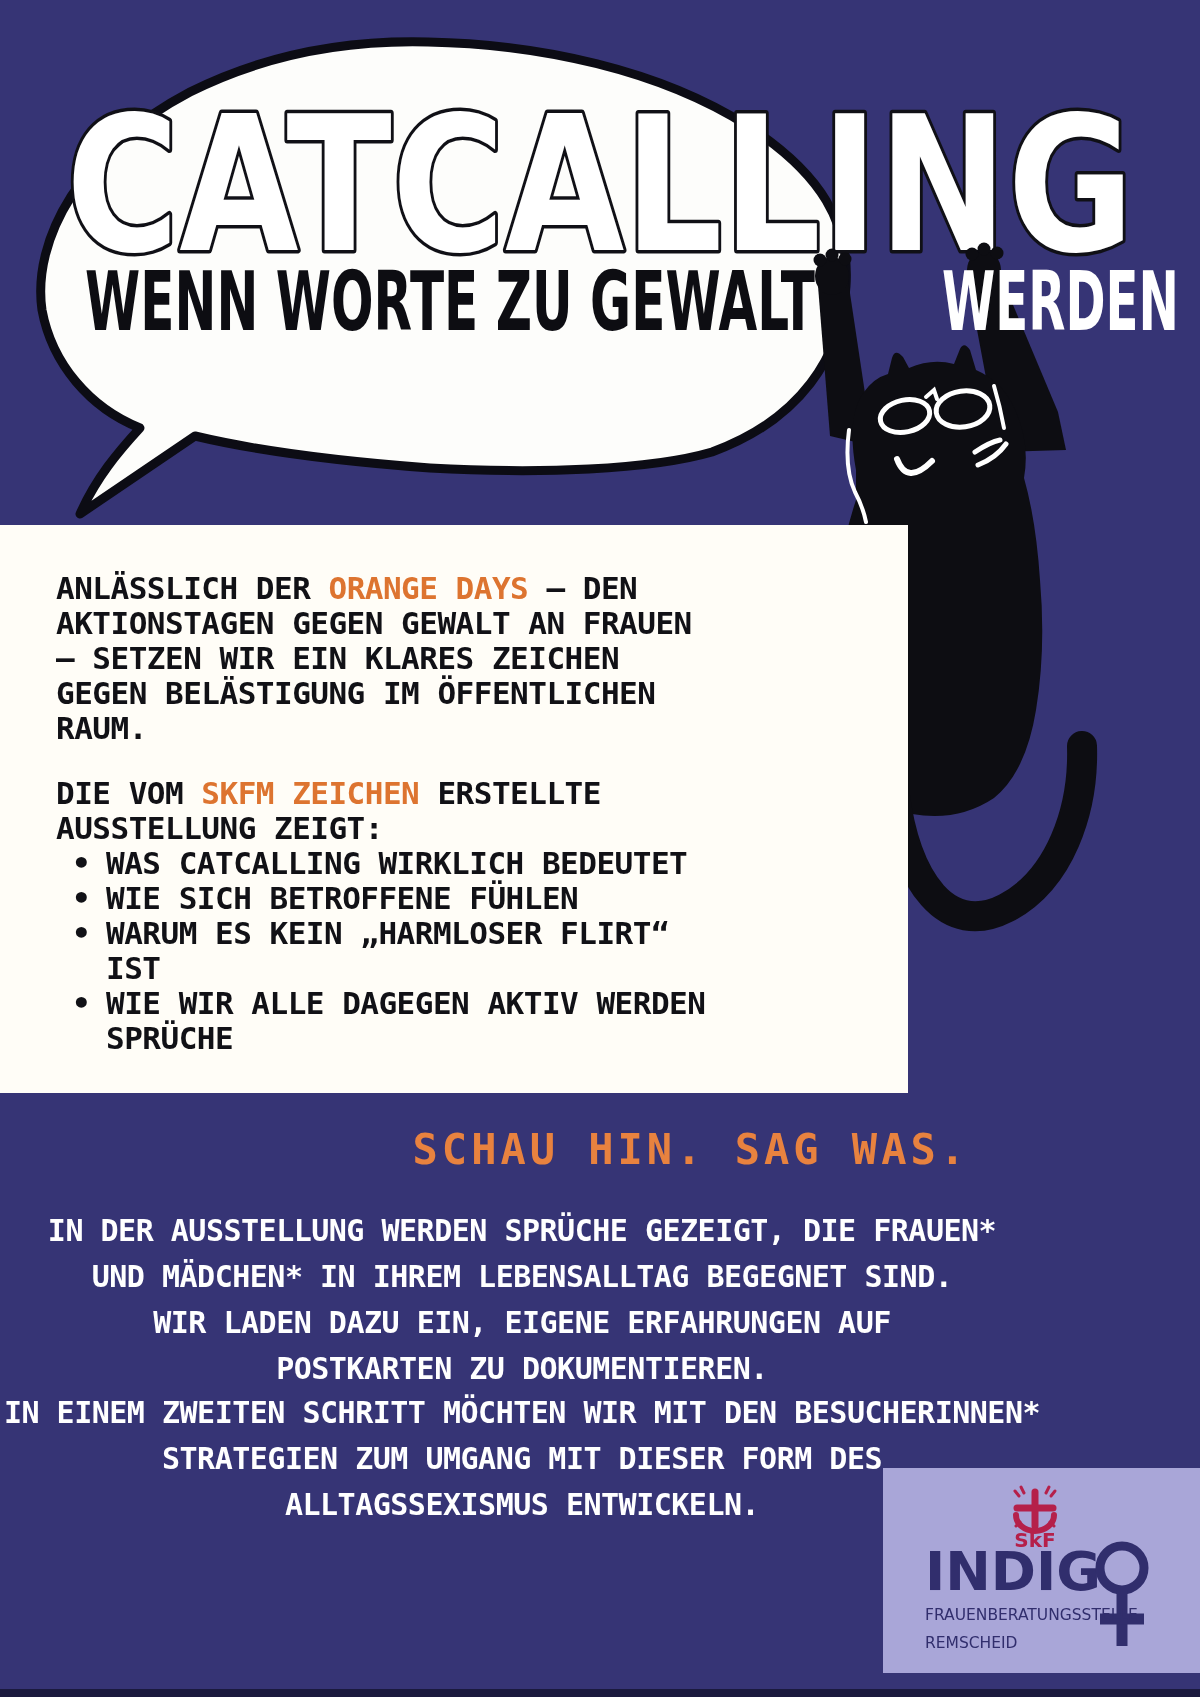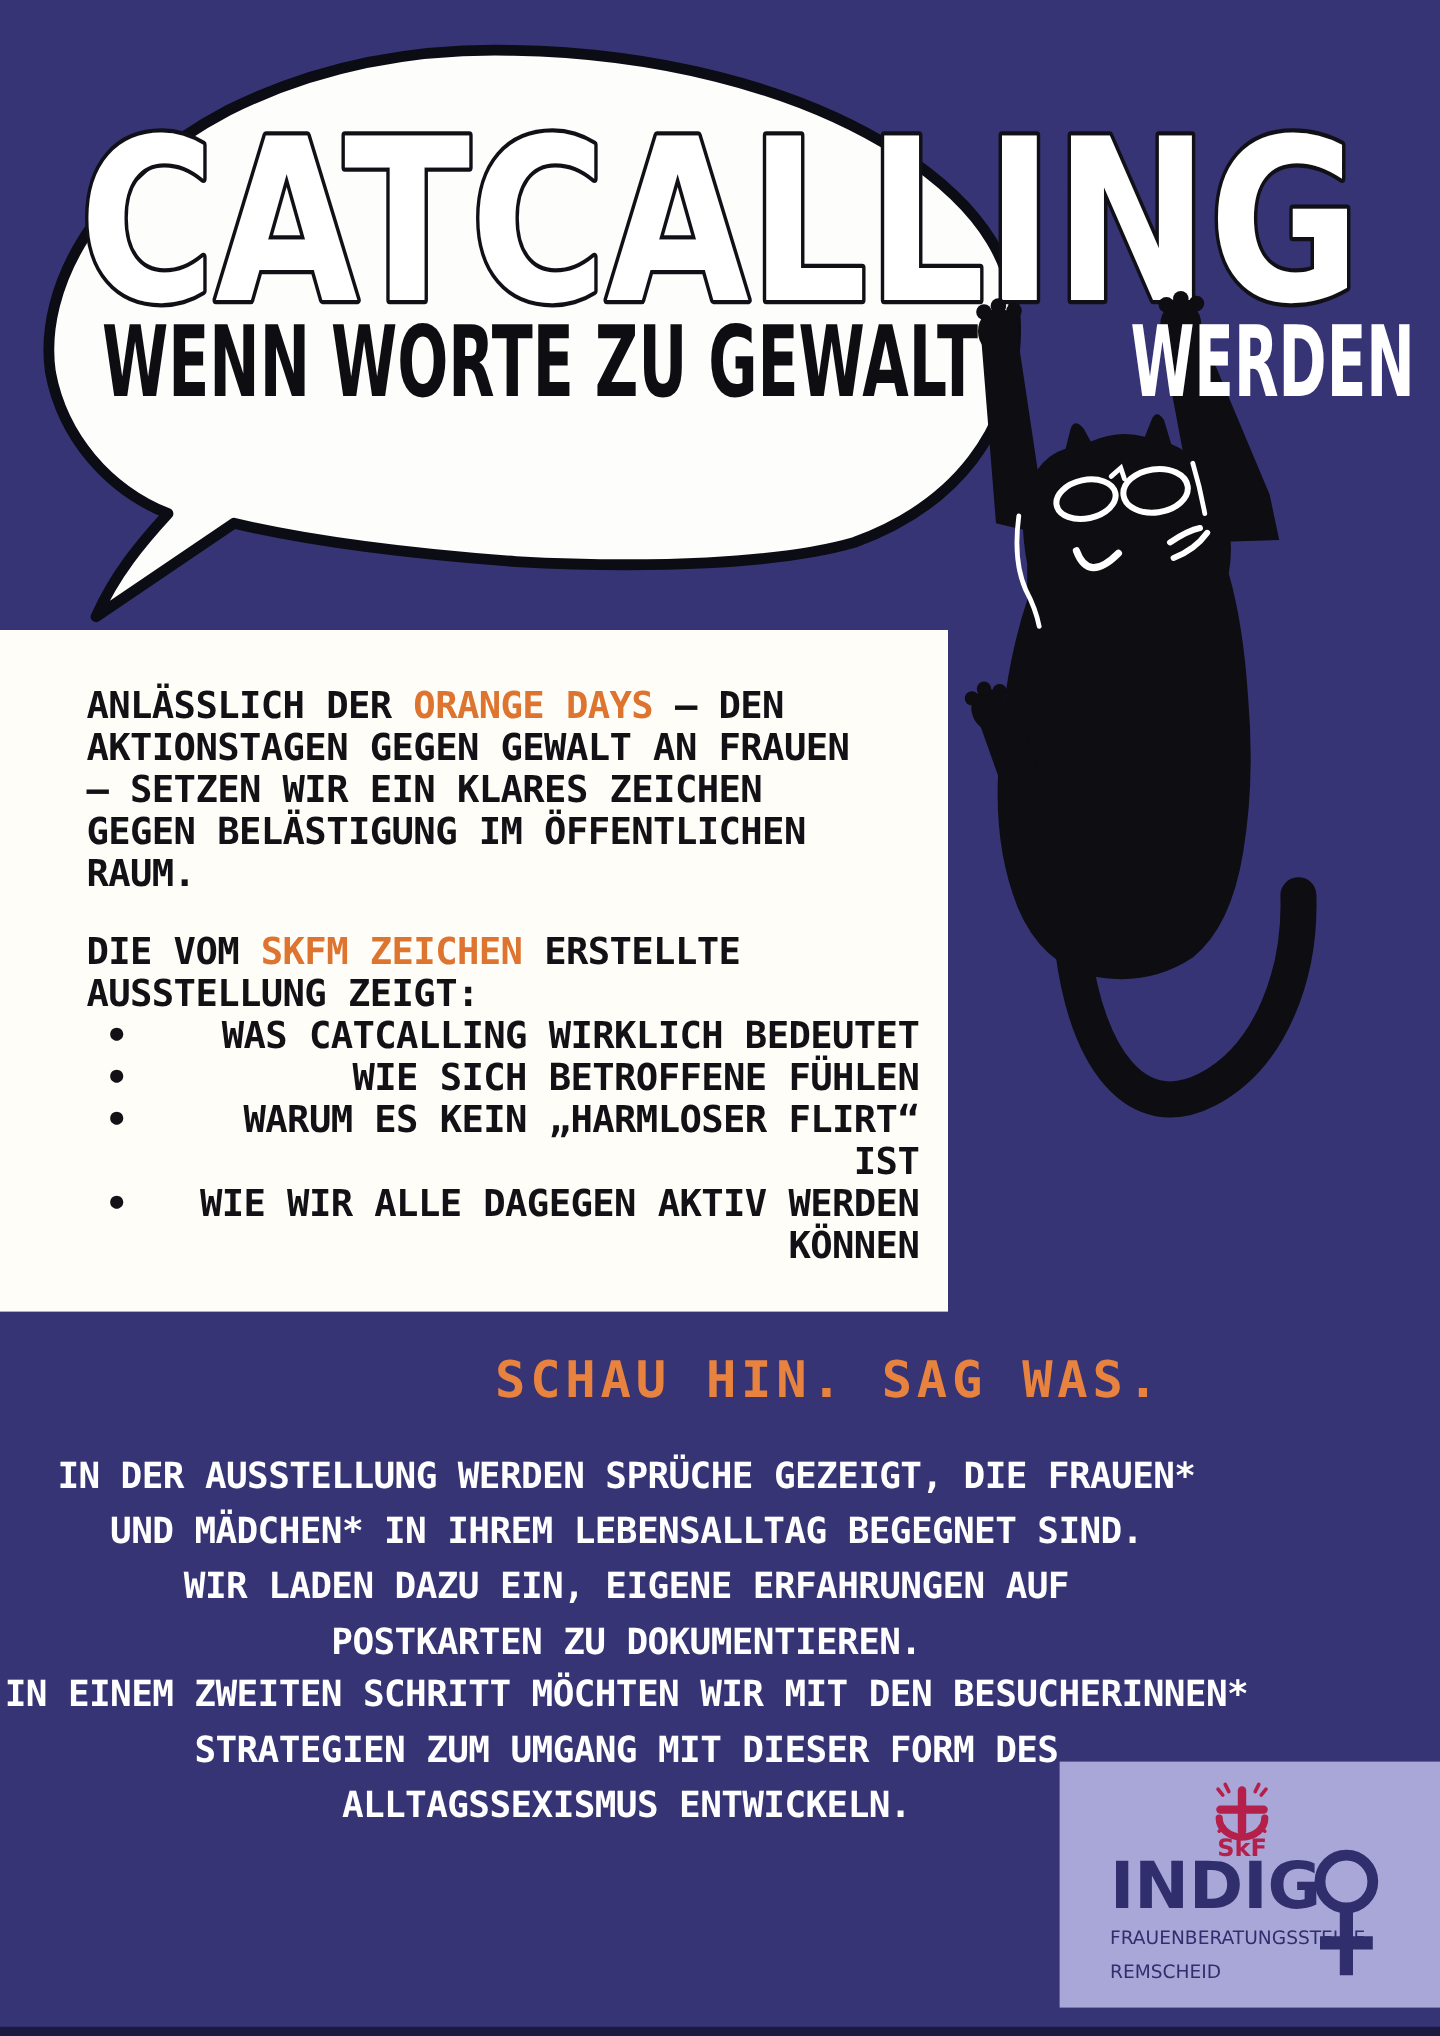--- a/index.html
+++ b/index.html
@@ -31,39 +31,39 @@
     paint-order:stroke;
     stroke-linejoin:round;
   }
   .t-sub{
     font-family:"DejaVu Sans", sans-serif;
     font-weight:bold;
   }
   .t-sub.dark{fill:#0d0d12;}
   .t-sub.light{fill:#ffffff;}
   .info-box{
-    position:absolute;left:0;top:525px;width:790px;height:568px;
+    position:absolute;left:0;top:525px;width:908px;height:568px;
     background:var(--paper);
     box-sizing:border-box;
-    padding:46px 24px 0 72px;
+    padding:46px 24px 0 56px;
     color:#111116;
   }
   .info-box p{
     margin:0;
     font-size:31px;
     font-weight:bold;
     line-height:35px;
     white-space:pre-line;
     letter-spacing:-0.5px;
   }
   .info-box p.second{margin-top:30px;}
   .orange-word{color:var(--highlight_orange);}
   .info-box ul{
     list-style:none;
-    margin:0;padding:0;text-align:right;
+    margin:0;padding:0;
   }
   .info-box li{
     position:relative;
     padding-left:50px;
     font-size:31px;
     font-weight:bold;
     line-height:35px;
     white-space:pre-line;
     letter-spacing:-0.5px;
   }
@@ -190,21 +190,21 @@
 GEGEN BELÄSTIGUNG IM ÖFFENTLICHEN
 RAUM.</span></p>
     <p class="second"><span>DIE VOM </span><span class="orange-word">SKFM ZEICHEN</span><span> ERSTELLTE
 AUSSTELLUNG ZEIGT:</span></p>
     <ul>
       <li>WAS CATCALLING WIRKLICH BEDEUTET</li>
       <li>WIE SICH BETROFFENE FÜHLEN</li>
       <li>WARUM ES KEIN „HARMLOSER FLIRT“
 IST</li>
       <li>WIE WIR ALLE DAGEGEN AKTIV WERDEN
-KÖNNEN</li>
+SPRÜCHE</li>
     </ul>
   </div>
 
   <div class="slogan">SCHAU HIN. SAG WAS.</div>
 
   <div class="body-par par1">IN DER AUSSTELLUNG WERDEN SPRÜCHE GEZEIGT, DIE FRAUEN*
 UND MÄDCHEN* IN IHREM LEBENSALLTAG BEGEGNET SIND.
 WIR LADEN DAZU EIN, EIGENE ERFAHRUNGEN AUF
 POSTKARTEN ZU DOKUMENTIEREN.</div>
   <div class="body-par par2">IN EINEM ZWEITEN SCHRITT MÖCHTEN WIR MIT DEN BESUCHERINNEN*

